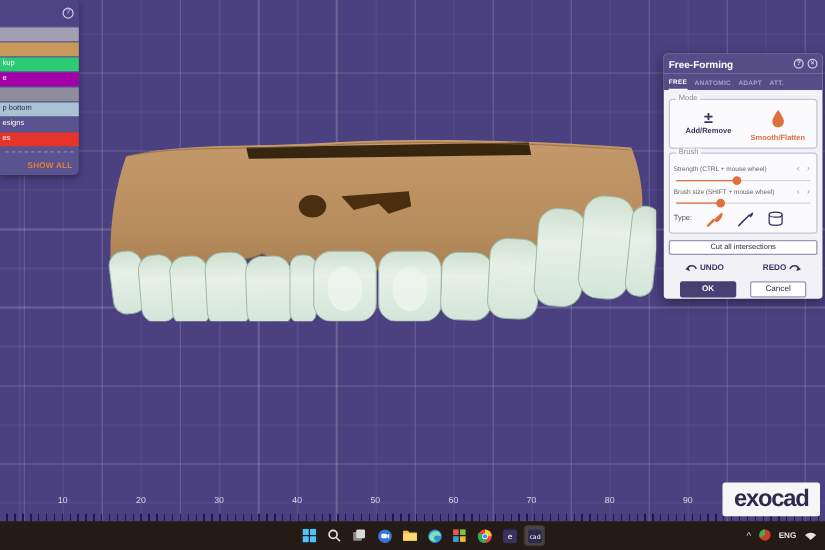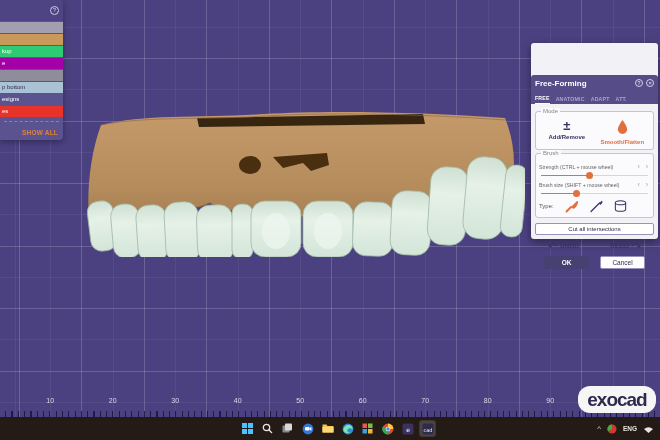--- a/index.html
+++ b/index.html
@@ -40,21 +40,21 @@
   .show-all { position:absolute; right:5px; bottom:4px; font-size:6.5px; font-weight:bold; color:#e0823c; letter-spacing:.2px; }
 
   
   .dialog {
     position:absolute; left:531px; top:43px; width:127px; height:196px;
     border-radius:3px; box-shadow:0 3px 10px rgba(0,0,0,.4);
     background:#f2f1f6; font-family:"Liberation Sans", sans-serif;
   }
   .dialog-header {
     height:16px; background:#564c88; border-radius:3px 3px 0 0;
-    display:flex; align-items:center; padding:0 4px;margin-top:32px;
+    display:flex; align-items:center; padding:0 4px;
   }
   .dialog-title { flex:1; color:#fff; font-size:8px; font-weight:bold; }
   .dlg-circle {
     width:8px; height:8px; border-radius:50%; border:1px solid #d4cfe8; color:#d4cfe8;
     font-size:5.5px; line-height:6px; text-align:center; margin-left:3px; font-weight:bold;
   }
   .dialog-tabs { height:13px; background:#564c88; display:flex; align-items:flex-end; padding:0 4px; gap:6px; }
   .dtab { font-size:5.2px; font-weight:bold; color:#aba3cc; padding-bottom:2px; letter-spacing:.2px; }
   .dtab.active { color:#fff; border-bottom:1.5px solid #fff; }
   .dialog-body { padding:4px 4px 0 4px; }
@@ -96,21 +96,21 @@
   .ruler-labels { position:absolute; left:19px; top:397px; display:flex; }
   .ruler-labels span { width:62.5px; text-align:center; font-size:7px; color:rgba(255,255,255,.78); }
   .ruler-ticks {
     position:absolute; left:0; right:0; top:411px; height:6px;
     background:repeating-linear-gradient(90deg, transparent 0 5.2px, rgba(18,12,48,.75) 5.2px 6.3px);
   }
 
   
   .logo-box {
     position:absolute; left:578px; top:386px; width:78px; height:27px;
-    background:#f6f6f6; border-radius:12px; display:flex; align-items:center; justify-content:center;
+    background:#f6f6f6; border-radius:2px; display:flex; align-items:center; justify-content:center;
   }
   .logo-text { font-size:19px; font-weight:bold; color:#2e2a4d; letter-spacing:-1px; line-height:1; }
 
   
   .taskbar { position:absolute; left:0; bottom:0; width:660px; height:23px; background:#241b17; display:flex; align-items:center; }
   .tb-center { position:absolute; left:240px; display:flex; align-items:center; gap:5px; height:23px; }
   .tb-icon { width:15px; height:15px; display:flex; align-items:center; justify-content:center; border-radius:2px; }
   .tb-icon.active { background:rgba(255,255,255,.18); box-shadow:0 0 0 1px rgba(255,255,255,.12); }
   .tb-tray { position:absolute; right:6px; display:flex; align-items:center; gap:6px; height:23px; color:#e8e4e0; }
   .tray-caret { font-size:8px; color:#d8d4d0; }

